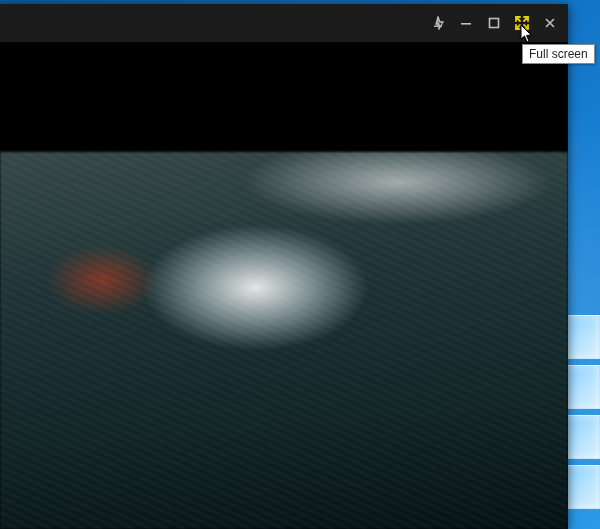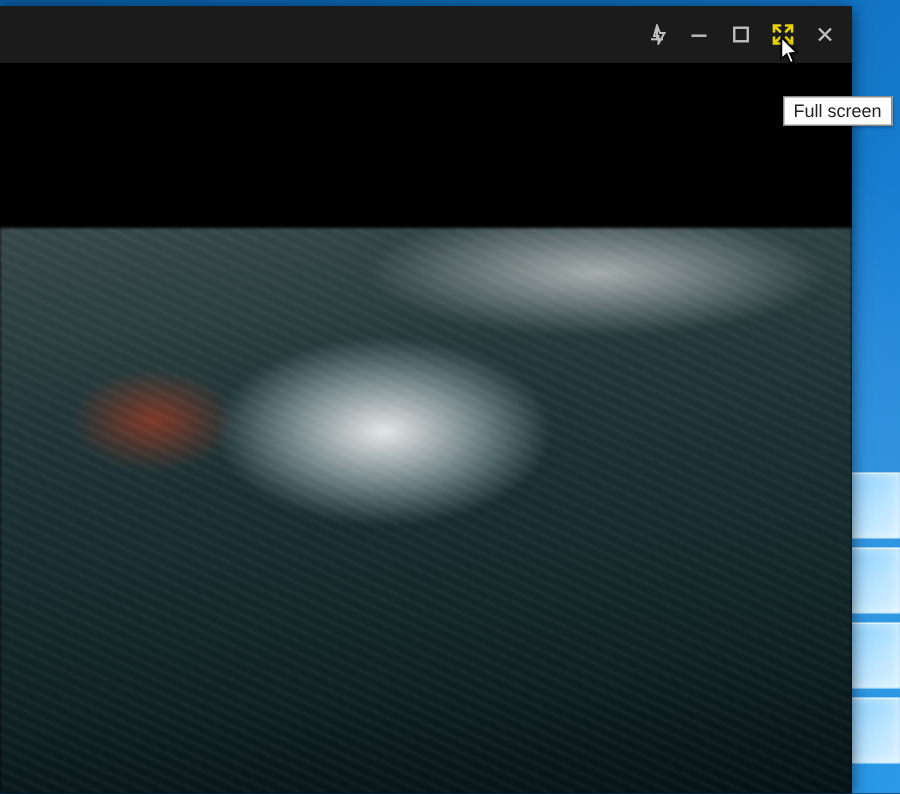--- a/index.html
+++ b/index.html
@@ -26,21 +26,21 @@
     background:
       radial-gradient(ellipse 160px 90px at 45% 36%, rgba(255,255,255,0.85), rgba(200,220,230,0.3) 50%, transparent 70%),
       radial-gradient(ellipse 80px 50px at 18% 34%, rgba(200,60,30,0.55), transparent 70%),
       radial-gradient(ellipse 220px 60px at 70% 8%, rgba(255,255,255,0.55), transparent 70%),
       linear-gradient(175deg, #3a4a4c 0%, #24383a 30%, #1a2e30 55%, #122224 80%, #0a1618 100%);
     filter:blur(1.2px) contrast(1.05);
   }
   .streaks{position:absolute;inset:0;pointer-events:none;
     background:repeating-linear-gradient(25deg, rgba(255,255,255,0.05) 0 2px, transparent 2px 7px);
     mix-blend-mode:screen;}
-  .tooltip{position:absolute;top:64px;left:522px;background:#fff;color:#222;font-size:12px;padding:2px 6px;border:1px solid #8a8a8a;box-shadow:1px 1px 2px rgba(0,0,0,0.3);white-space:nowrap;}
+  .tooltip{position:absolute;top:44px;left:522px;background:#fff;color:#222;font-size:12px;padding:2px 6px;border:1px solid #8a8a8a;box-shadow:1px 1px 2px rgba(0,0,0,0.3);white-space:nowrap;}
   .cursor{position:absolute;top:24px;left:520px;pointer-events:none;}
   .cursor svg{filter:drop-shadow(0 0 1px rgba(0,0,0,0.8));}
 </style>
 </head>
 <body>
 
 <div class="desktop">
   <div class="winlogo">
     <div class="tile t1"></div>
     <div class="tile t2"></div>

